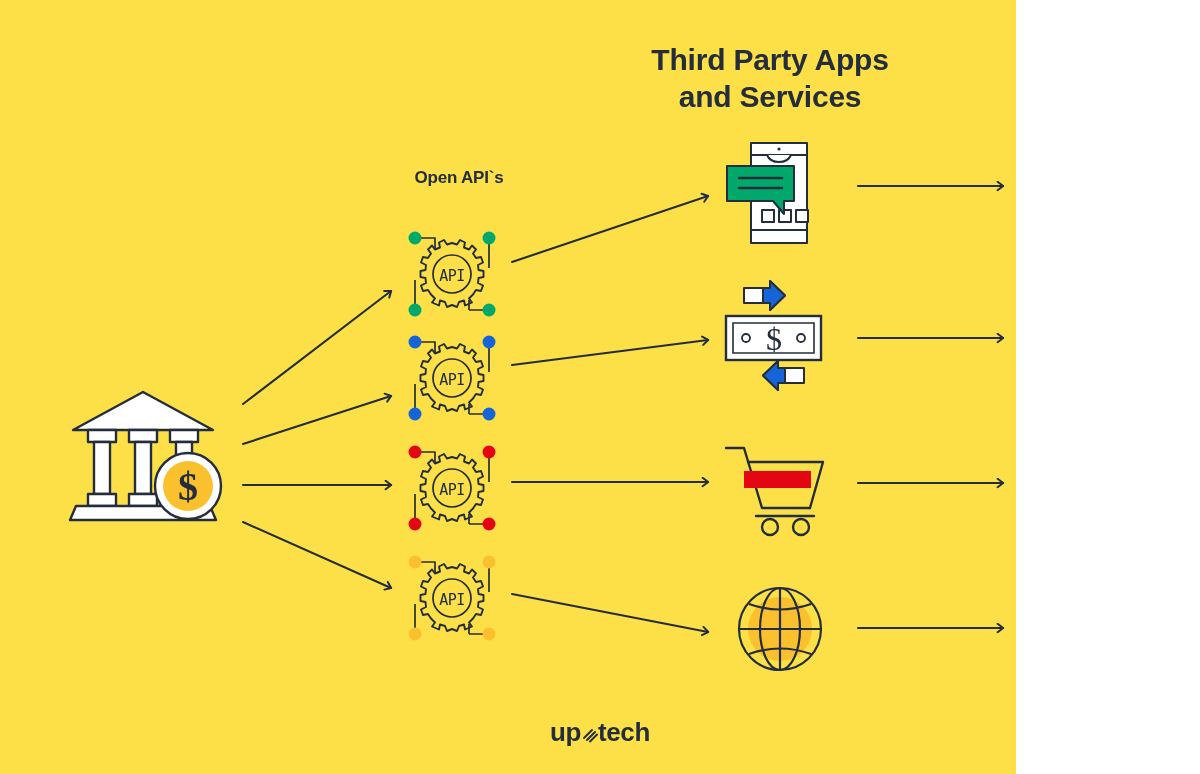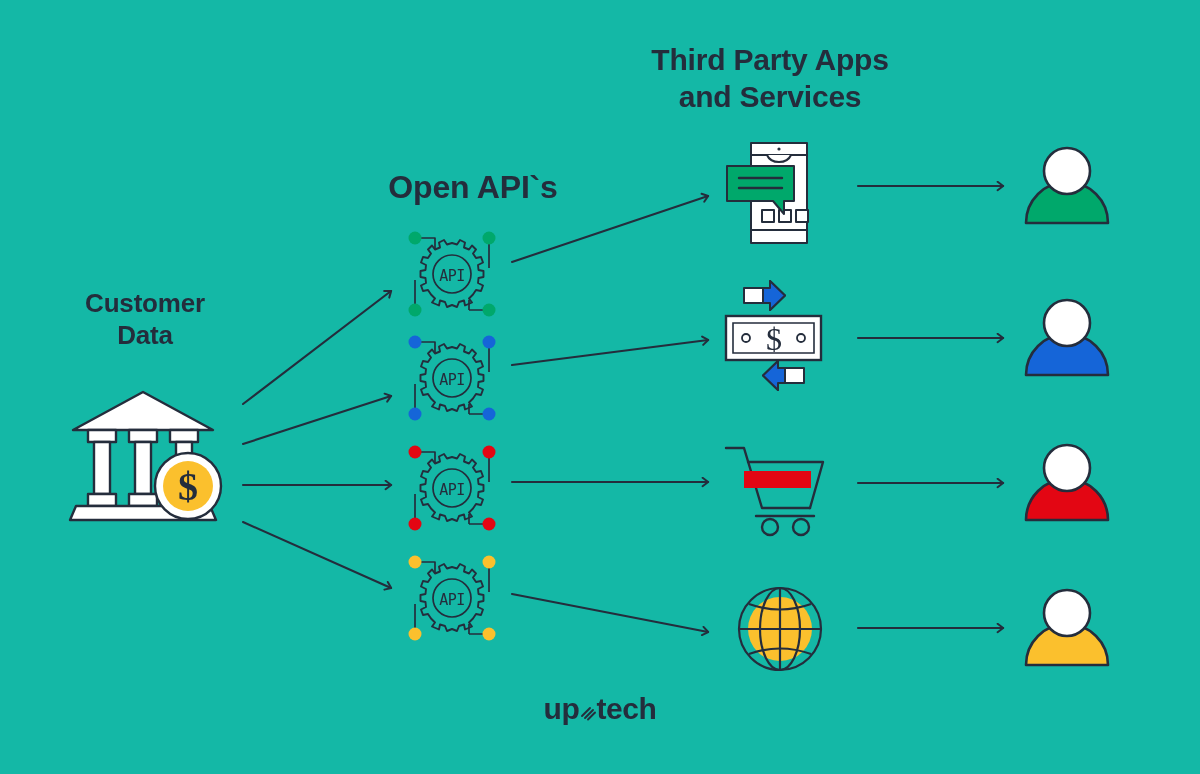--- a/index.html
+++ b/index.html
@@ -7,45 +7,45 @@
     margin: 0;
     padding: 0;
     background: #ffffff;
   }
   body {
     font-family: "Liberation Sans", sans-serif;
     -webkit-font-smoothing: antialiased;
   }
   #canvas {
     position: relative;
-    width: 1200px;
+    width: 1016px;
     height: 774px;
-    background: #14b8a6;
+    background: #fde047;
     overflow: hidden;
   }
   .lbl {
     position: absolute;
     color: #242d3c;
     font-weight: bold;
     letter-spacing: -0.2px;
     line-height: 1.22;
     text-align: center;
     white-space: pre-line;
   }
   #title-third-party {
     left: 600px;
     top: 42px;
     width: 340px;
     font-size: 30px;
   }
   #title-open-api {
-    left: 348px;
+    left: 334px;
     top: 168px;
     width: 250px;
-    font-size: 32px;
+    font-size: 17px;
     text-align: center;
   }
   #title-customer-data {
     left: 40px;
     top: 288px;
     width: 210px;
     font-size: 26px;
   }
   .node {
     position: absolute;
@@ -54,24 +54,24 @@
   svg { display: block; overflow: visible; }
   #arrow-layer {
     position: absolute;
     left: 0; top: 0;
     width: 1200px; height: 774px;
     pointer-events: none;
   }
   #logo {
     position: absolute;
     left: 500px;
-    top: 692px;
+    top: 717px;
     width: 200px;
     text-align: center;
-    font-size: 30px;
+    font-size: 26px;
     font-weight: bold;
     color: #242d3c;
     letter-spacing: -0.4px;
   }
   #logo .mark {
     display: inline-block;
     width: 17px;
     height: 17px;
     position: relative;
     top: 2px;
@@ -80,22 +80,20 @@
 </head>
 <body>
 
 <div id="canvas">
 
   <div class="lbl" id="title-third-party">Third Party Apps
 and Services</div>
 
   <div class="lbl" id="title-open-api">Open API`s</div>
 
-  <div class="lbl" id="title-customer-data">Customer
-Data</div>
 
   <svg id="arrow-layer" viewBox="0 0 1200 774" xmlns="http://www.w3.org/2000/svg">
     <defs>
       <marker id="chev" markerWidth="11" markerHeight="11" refX="8.4" refY="5.5" orient="auto" markerUnits="userSpaceOnUse">
         <path d="M3,1.3 L8.6,5.5 L3,9.7" fill="none" stroke="#242d3c" stroke-width="2" stroke-linecap="round" stroke-linejoin="round"></path>
       </marker>
     </defs>
     <g fill="none" stroke="#242d3c" stroke-width="2.1" stroke-linecap="round" marker-end="url(#chev)">
 
       <path d="M243,404 L391,291"></path>

